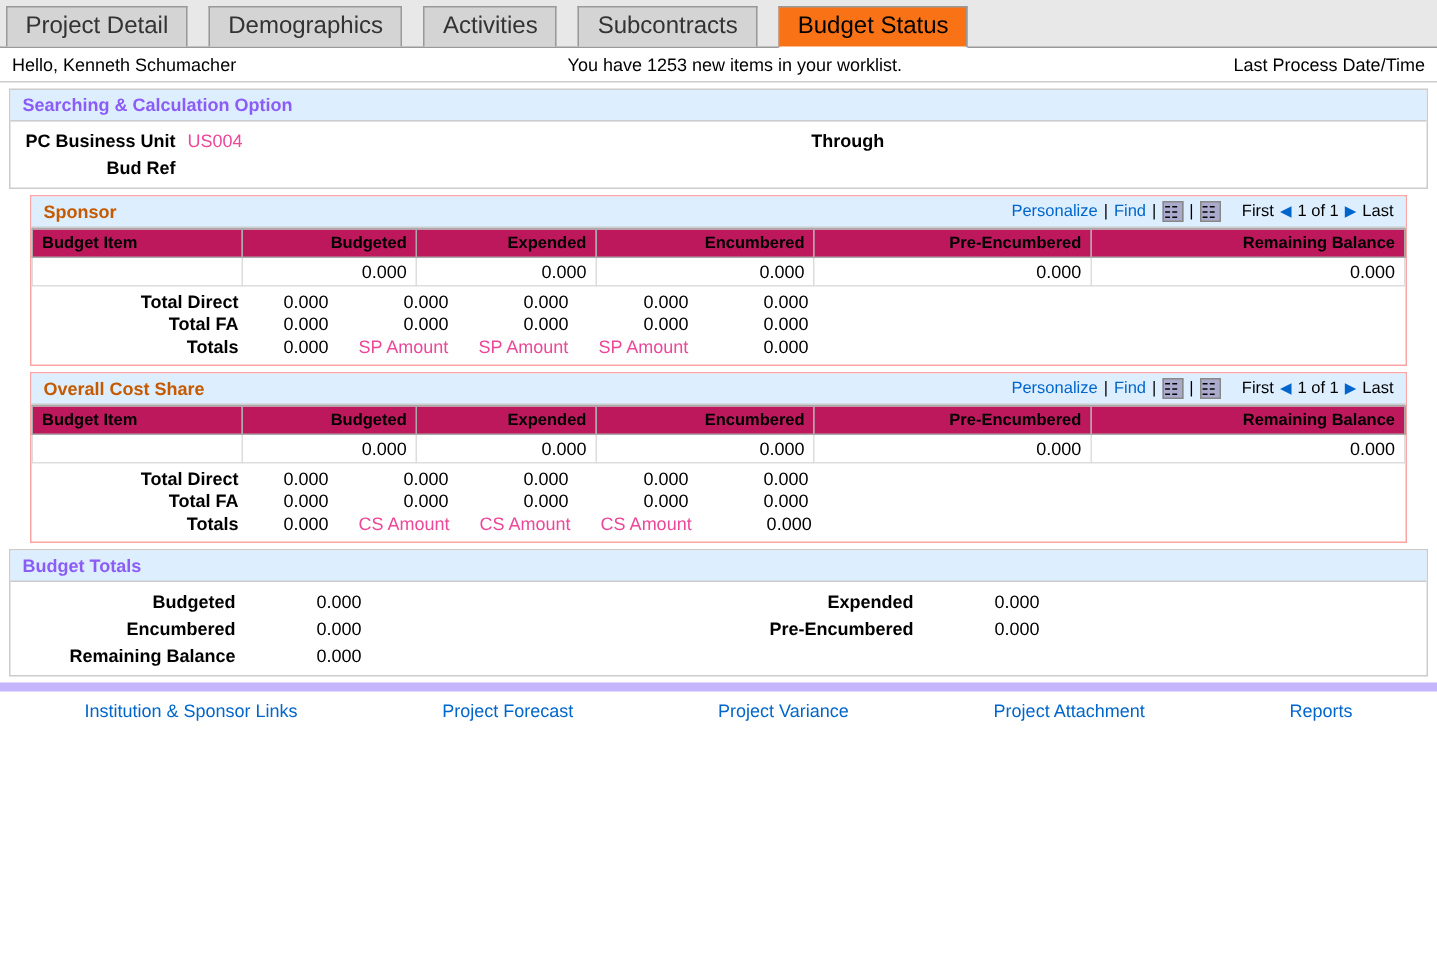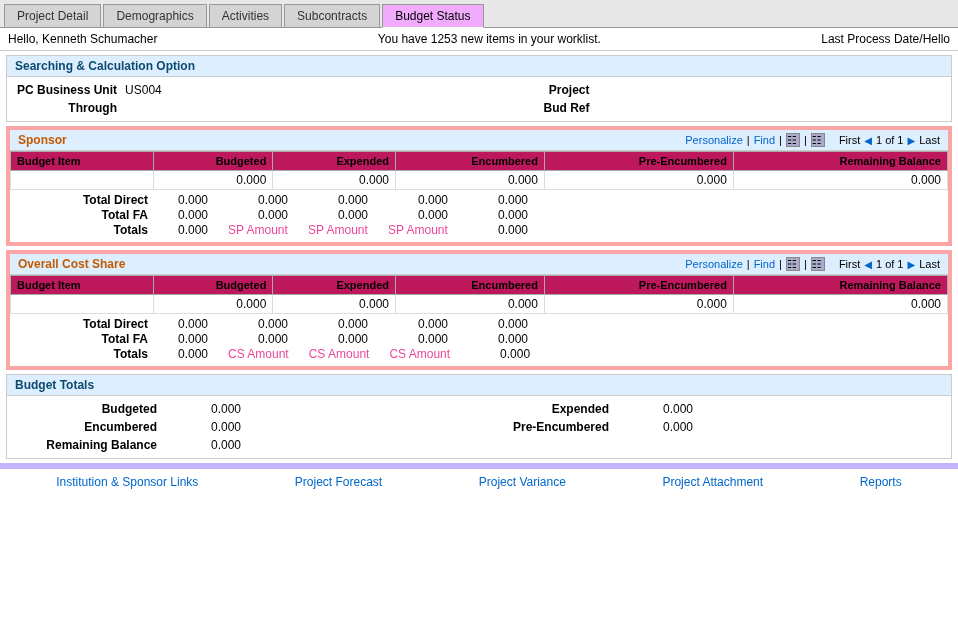--- a/index.html
+++ b/index.html
@@ -1,34 +1,34 @@
 <!DOCTYPE html>
 <html><head>
   <meta charset="utf-8">
   <style>
     * { box-sizing: border-box; margin: 0; padding: 0; }
     body { font-family: Arial, sans-serif; font-size: 12px; color: #000; background: #fff; width: 958px; }
     
     
     .tabs { display: flex; border-bottom: 1px solid #999; padding: 4px 4px 0; background: #e8e8e8; }
-    .tab { padding: 4px 12px; border: 1px solid #999; border-bottom: none; background: #d4d4d4; cursor: pointer; margin-right: 2px; font-size: 12px; color: #333; }
-    .tab.active { background: #f0abfc; border-bottom: 1px solid #fff; margin-bottom: -1px; font-weight: normal; color: #000; }
+    .tab { padding: 4px 12px; border: 1px solid #999; border-bottom: none; background: #d4d4d4; cursor: pointer; margin-right: 14px; font-size: 16px; color: #333; }
+    .tab.active { background: #f97316; border-bottom: 1px solid #fff; margin-bottom: -1px; font-weight: normal; color: #000; }
     
     
     .header { display: flex; justify-content: space-between; align-items: center; padding: 4px 8px; border-bottom: 1px solid #ccc; }
     
     
     .section { border: 1px solid #ccc; margin: 4px 6px; }
-    .section-header { background: #ddeeff; padding: 3px 8px; font-weight: bold; color: #0c4a6e; font-size: 12px; border-bottom: 1px solid #ccc; }
+    .section-header { background: #ddeeff; padding: 3px 8px; font-weight: bold; color: #8b5cf6; font-size: 12px; border-bottom: 1px solid #ccc; }
     .field-row { display: flex; align-items: center; gap: 8px; }
     .field-label { font-weight: bold; text-align: right; min-width: 100px; }
-    .field-value { color: #000000; text-align: center; }
-    
-    
-    .table-section { border: 4px solid #fca5a5; margin: 4px 6px; }
+    .field-value { color: #ec4899; text-align: center; }
+    
+    
+    .table-section { border: 1px solid #fca5a5; margin: 4px 20px; }
     .table-header-row { display: flex; justify-content: space-between; align-items: center; background: #ddeeff; padding: 3px 8px; border-bottom: 1px solid #ccc; }
     .table-section-title { font-weight: bold; color: #c55a00; font-size: 12px; }
     .table-controls { font-size: 11px; color: #000; display: flex; align-items: center; gap: 4px; }
     .table-controls a { color: #0066cc; text-decoration: none; }
     
     table { width: 100%; border-collapse: collapse; font-size: 12px; }
     .col-headers th { background: #be185d; padding: 3px 6px; text-align: left; font-weight: bold; border: 1px solid #aaa; font-size: 11px; }
     .col-headers th.right { text-align: right; }
     td { padding: 2px 6px; border: 1px solid #ddd; }
     td.right { text-align: right; }
@@ -57,34 +57,30 @@
   <div class="tab">Project Detail</div>
   <div class="tab">Demographics</div>
   <div class="tab">Activities</div>
   <div class="tab">Subcontracts</div>
   <div class="tab active">Budget Status</div>
 </div>
 
 <div class="header">
   <span>Hello, Kenneth  Schumacher</span>
   <span>You have 1253 new items in your worklist.</span>
-  <span>Last Process Date/Hello</span>
+  <span>Last Process Date/Time</span>
 </div>
 
 <div class="section">
   <div class="section-header">Searching &amp; Calculation Option</div>
   <div style="padding: 6px 10px;">
     <div style="display: grid; grid-template-columns: 1fr 1fr; gap: 4px 21px;">
       <div class="field-row">
         <span class="field-label">PC Business Unit</span>
         <span class="field-value">US004</span>
-      </div>
-      <div class="field-row">
-        <span class="field-label">Project</span>
-        <span class="field-value"></span>
       </div>
       <div class="field-row">
         <span class="field-label">Through</span>
         <span class="field-value"></span>
       </div>
       <div class="field-row">
         <span class="field-label">Bud Ref</span>
         <span class="field-value"></span>
       </div>
     </div>

